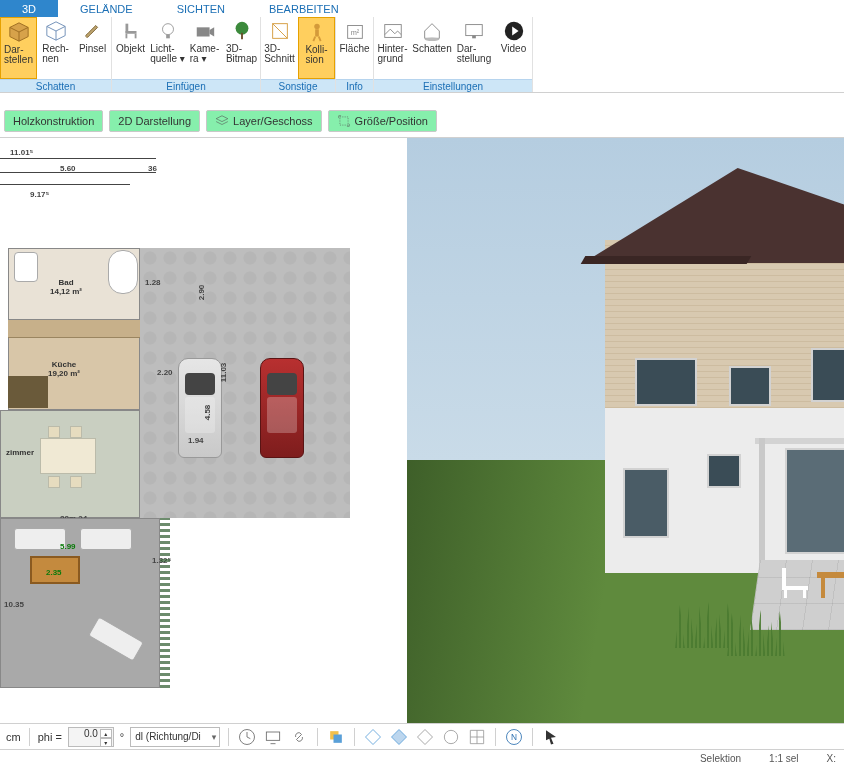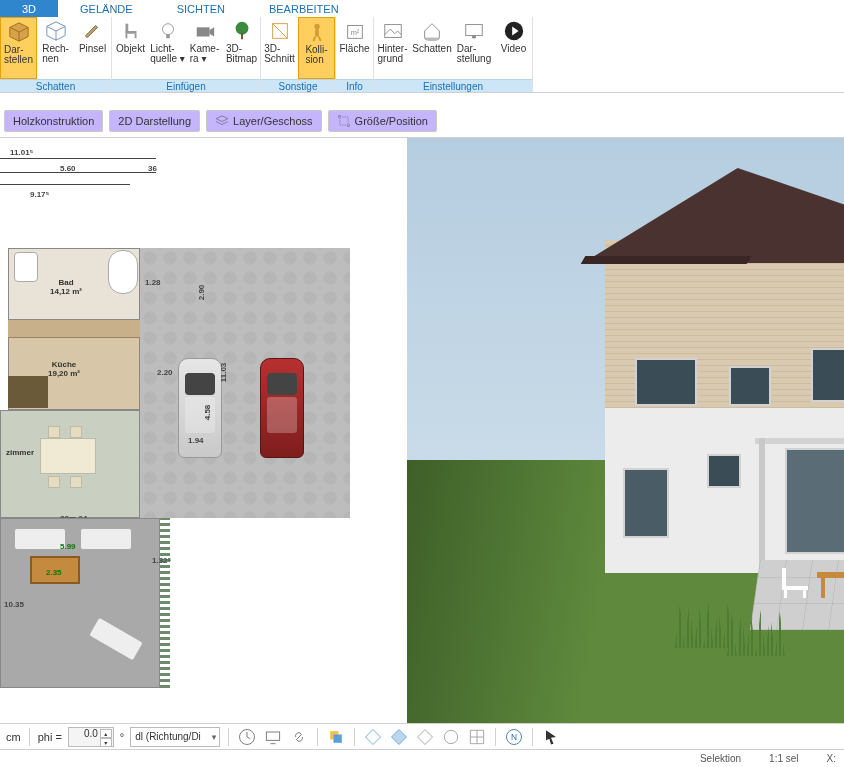--- a/index.html
+++ b/index.html
@@ -16,21 +16,21 @@
   .ribbon-row { display: flex; flex: 1; }
   .ribbon-btn { width: 37px; display: flex; flex-direction: column; align-items: center; justify-content: flex-start; padding-top: 3px; font-size: 10px; line-height: 10px; cursor: pointer; }
   .ribbon-btn.wide { width: 42px; }
   .ribbon-btn.sel { background: #ffcf5e; border: 1px solid #e6a100; }
   .ribbon-btn .ic { width: 22px; height: 22px; margin-bottom: 2px; display: flex; align-items: center; justify-content: center; }
   .ribbon-btn .lbl { height: 22px; display: flex; flex-direction: column; justify-content: flex-start; }
   .ribbon-group-label { height: 13px; background: #cde6f7; color: #1b6fb5; font-size: 10px; text-align: center; line-height: 13px; border-top: 1px solid #b6d4ee; }
 
   
   .toolbar2 { height: 26px; padding-top: 15px; display: flex; align-items: center; gap: 6px; background: #fff; border-bottom: 1px solid #d0d0d0; padding-left: 4px; padding-bottom: 3px; box-sizing: content-box; }
-  .toolbar2 .tbtn { height: 22px; padding: 0 8px; border: 1px solid #c8c8c8; border-radius: 2px; display: flex; align-items: center; gap: 4px; font-size: 11px; cursor: pointer; background: #c4b5fd; }
+  .toolbar2 .tbtn { height: 22px; padding: 0 8px; border: 1px solid #c8c8c8; border-radius: 2px; display: flex; align-items: center; gap: 4px; font-size: 11px; cursor: pointer; background: #86efac; }
   .toolbar2 .ic2 { width: 14px; height: 14px; }
 
   
   .content { flex: 1; display: flex; background: #fff; position: relative; overflow: hidden; font-weight: bold; }
   .left-pane { width: 407px; background: #fff; position: relative; overflow: hidden; }
   .right-pane { flex: 1; background: linear-gradient(#b5cde0 0%, #c9dbe8 55%, #5f8a3d 55%, #517833 100%); position: relative; overflow: hidden; }
 
   
   .plan { position: absolute; inset: 0; }
   .plan-dim { position: absolute; font-size: 8px; color: #444; }

